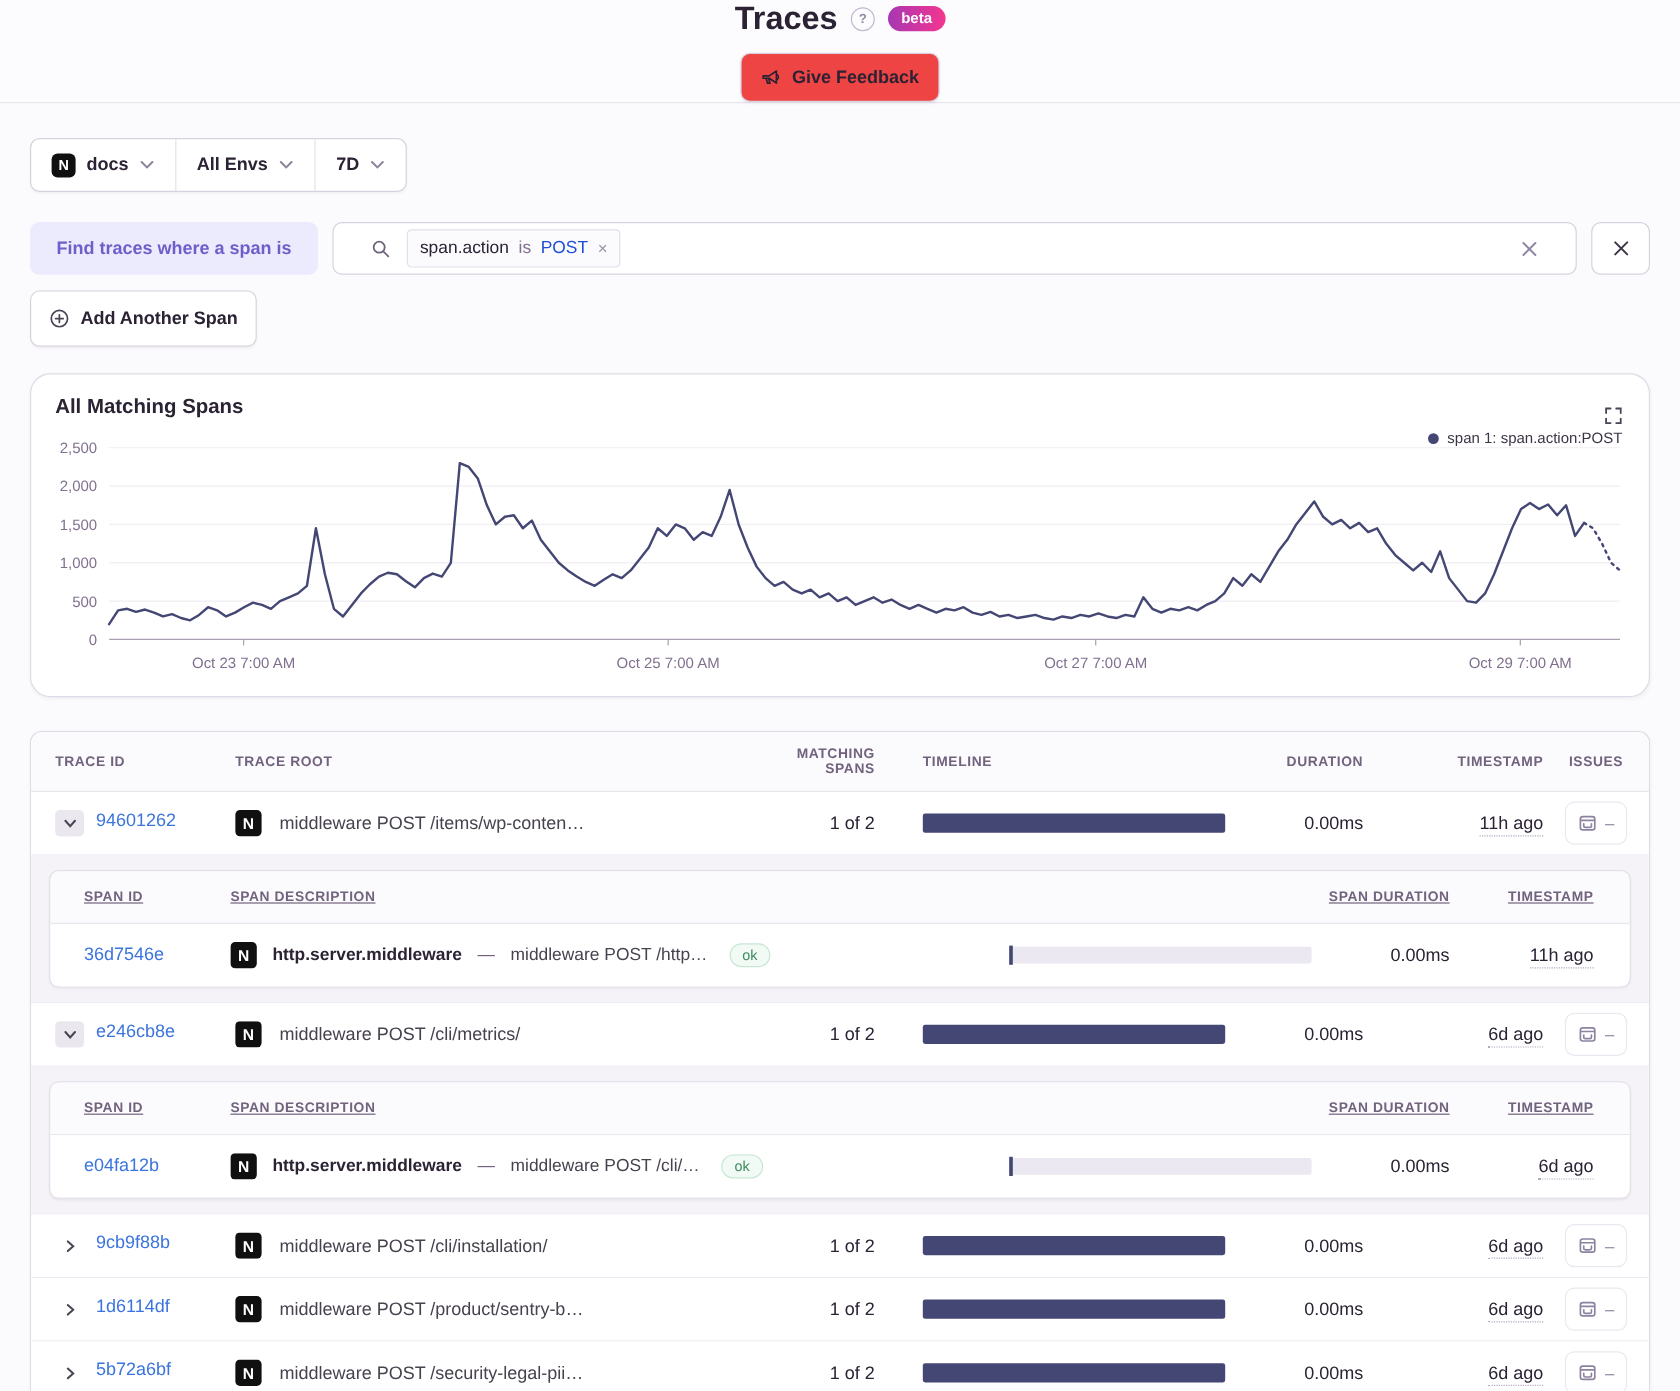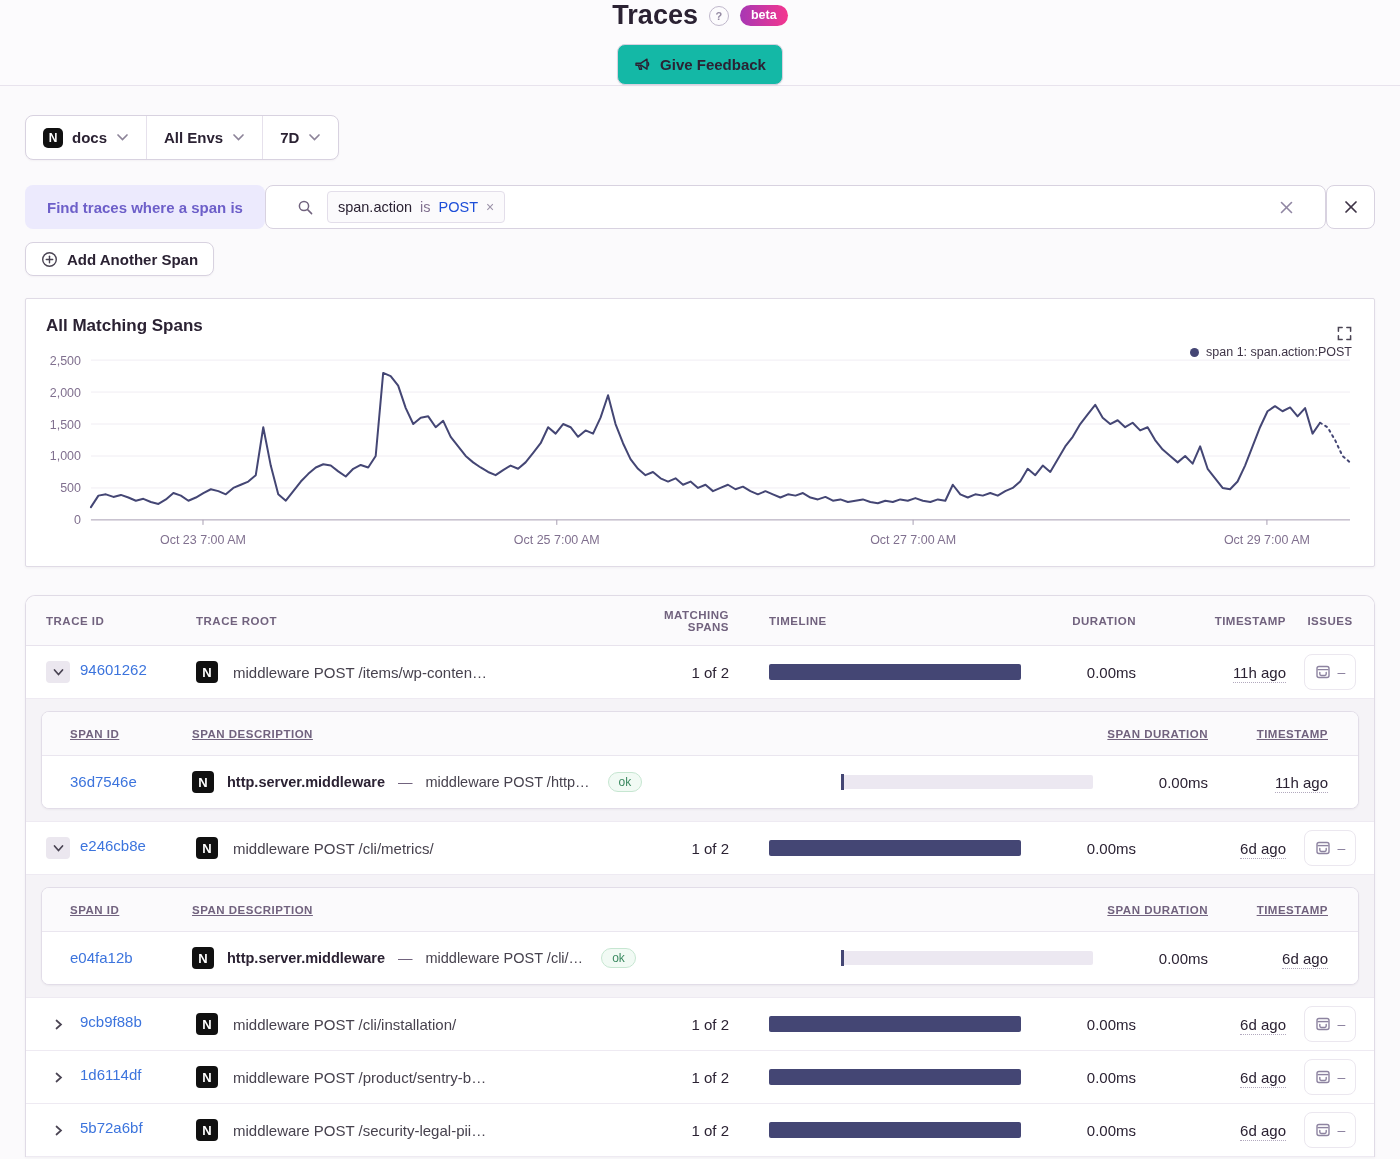--- a/index.html
+++ b/index.html
@@ -9,55 +9,55 @@
 
   
   .topbar{display:flex;justify-content:space-between;align-items:center;
           height:86px;padding:0 28px;background:#FCFBFD;border-bottom:1px solid #E8E3ED;box-sizing:border-box;flex-direction:column;}
   .title-wrap{display:flex;align-items:center;gap:11px;}
   h1{font-size:27px;margin:0;font-weight:700;color:#2B2233;}
   .help{width:18px;height:18px;border:1.5px solid #C0B8CC;border-radius:50%;color:#948AA3;
         font-size:11px;font-weight:700;display:flex;align-items:center;justify-content:center;cursor:pointer;}
   .beta{background:linear-gradient(90deg,#A737B4,#F4368F);color:#fff;font-size:12.5px;font-weight:700;
         padding:3px 11px 4px;border-radius:20px;}
-  .feedback{display:flex;gap:9px;align-items:center;background:#14b8a6;border:1px solid #D8D2E0;border-radius:8px;
+  .feedback{display:flex;gap:9px;align-items:center;background:#ef4444;border:1px solid #D8D2E0;border-radius:8px;
         height:41px;padding:0 16px;font-size:15px;font-weight:700;color:#2B2233;font-family:inherit;cursor:pointer;
         box-shadow:0 1px 2px rgba(43,34,51,.05);}
 
   .content{padding:0 25px;}
 
   
   .filterbar{margin-top:29px;display:inline-flex;background:#fff;border:1px solid #D8D2E0;border-radius:8px;
         height:43px;align-items:stretch;box-shadow:0 1px 2px rgba(43,34,51,.04);}
   .filter-seg{display:flex;align-items:center;gap:9px;padding:0 17px;font-size:15px;font-weight:700;cursor:pointer;}
   .filter-seg + .filter-seg{border-left:1px solid #E6E1EC;text-align:right;}
   .nlogo{width:20px;height:20px;background:#101010;border-radius:5px;color:#fff;font-weight:700;font-size:12px;
         display:flex;align-items:center;justify-content:center;flex:0 0 auto;}
   .chev{color:#8D8499;display:flex;}
 
   
-  .search-row{margin-top:25px;display:flex;align-items:flex-start;}
+  .search-row{margin-top:25px;display:flex;gap:12px;align-items:flex-start;}
   .span-pill{background:#ECEAFD;color:#6D5FC9;font-weight:700;font-size:15px;display:flex;align-items:center;
         padding:0 22px;border-radius:8px;height:44px;box-sizing:border-box;}
   .searchbox{flex:1;background:#fff;border:1px solid #D8D2E0;border-radius:8px;height:44px;box-sizing:border-box;
         display:flex;align-items:center;padding:0 31px;gap:13px;}
   .token{display:inline-flex;align-items:center;gap:8px;background:#FBFAFC;border:1px solid #E3DEEA;border-radius:4px;
         height:30px;padding:0 10px;font-size:14.5px;cursor:pointer;}
   .tk-key{color:#2B2233;} .tk-op{color:#80708F;} .tk-val{color:#1d4ed8;}
   .tk-x{color:#9B91A8;font-size:14px;line-height:1;cursor:pointer;}
   .clear-x{margin-left:auto;color:#9086A3;display:flex;cursor:pointer;}
   .close-btn{width:49px;height:44px;background:#fff;border:1px solid #D8D2E0;border-radius:8px;display:flex;
         align-items:center;justify-content:center;cursor:pointer;color:#3E3446;}
   .add-span{margin-top:13px;display:inline-flex;align-items:center;gap:9px;background:#fff;border:1px solid #D8D2E0;
-        border-radius:8px;height:34px;padding:0 15px;font-size:15px;font-weight:700;font-family:inherit;color:#2B2233;
+        border-radius:8px;height:47px;padding:0 15px;font-size:15px;font-weight:700;font-family:inherit;color:#2B2233;
         cursor:pointer;box-shadow:0 1px 2px rgba(43,34,51,.04);}
   .add-span .plus{color:#4A4453;display:flex;}
 
   
-  .card{background:#fff;border:1px solid #E0DBE6;border-radius:2px;box-shadow:0 1px 3px rgba(43,34,51,.05);}
+  .card{background:#fff;border:1px solid #E0DBE6;border-radius:17px;box-shadow:0 1px 3px rgba(43,34,51,.05);}
   .chart-card{margin-top:22px;padding:17px 20px 10px;position:relative;box-sizing:border-box;}
   .chart-head h2{font-size:17px;margin:0;font-weight:700;}
   .expand{position:absolute;top:27px;right:22px;color:#4A4453;cursor:pointer;display:flex;}
   .legend{position:absolute;top:46px;right:22px;display:flex;align-items:center;gap:7px;font-size:12.5px;color:#3E3446;}
   .legend .dot{width:9px;height:9px;border-radius:50%;}
   #chart-plot{margin-top:6px;}
 
   
   .table-card{margin-top:28px;border-radius:10px 10px 0 0;border-bottom:none;overflow:hidden;}
   .t-head,.trace-row{display:grid;grid-template-columns:150px minmax(0,1fr) 110px 292px 115px 150px 88px;

